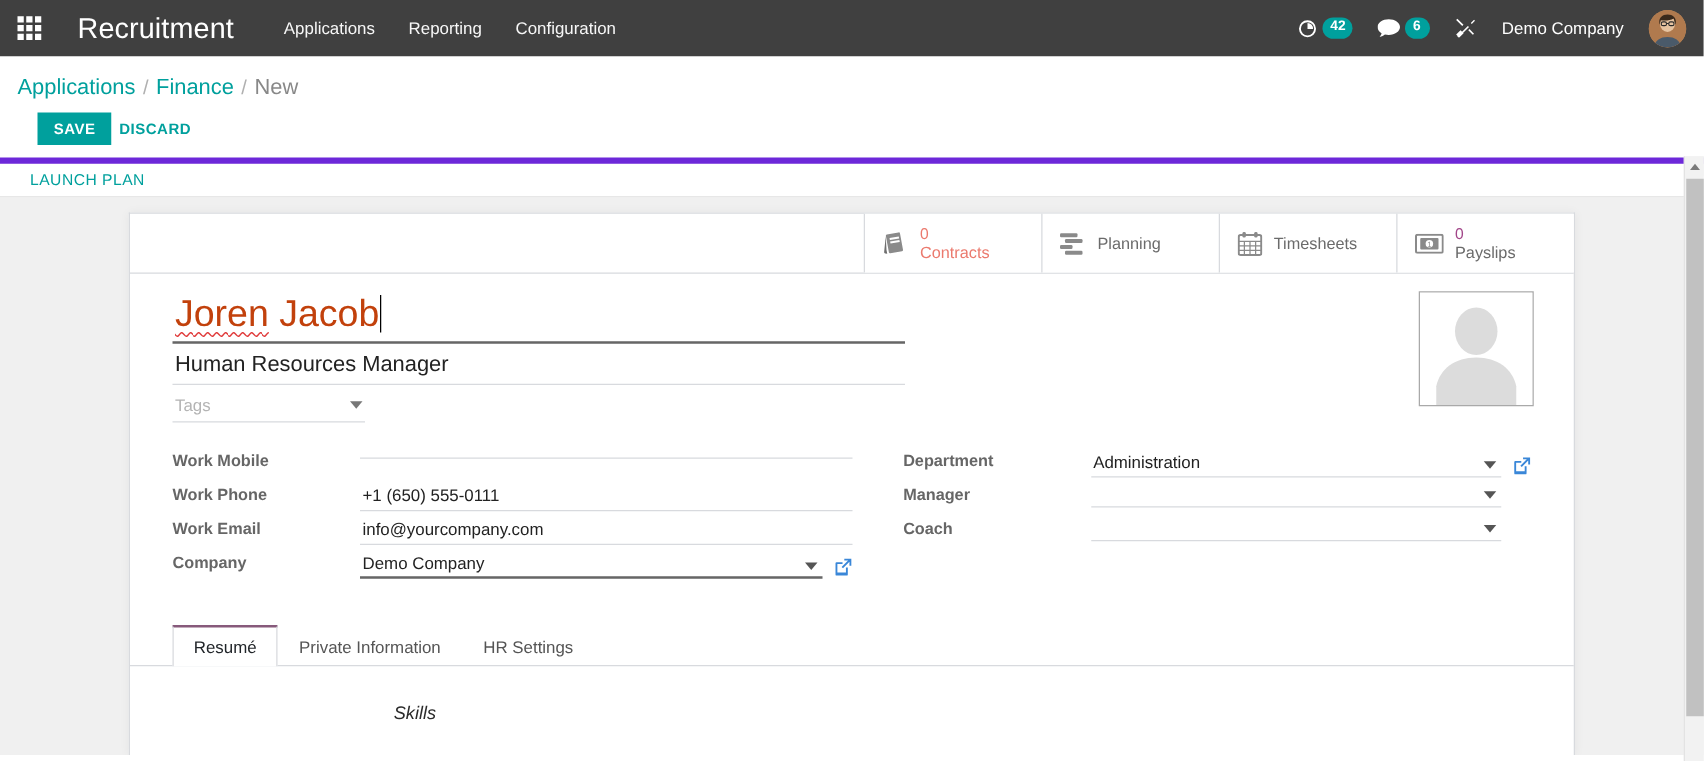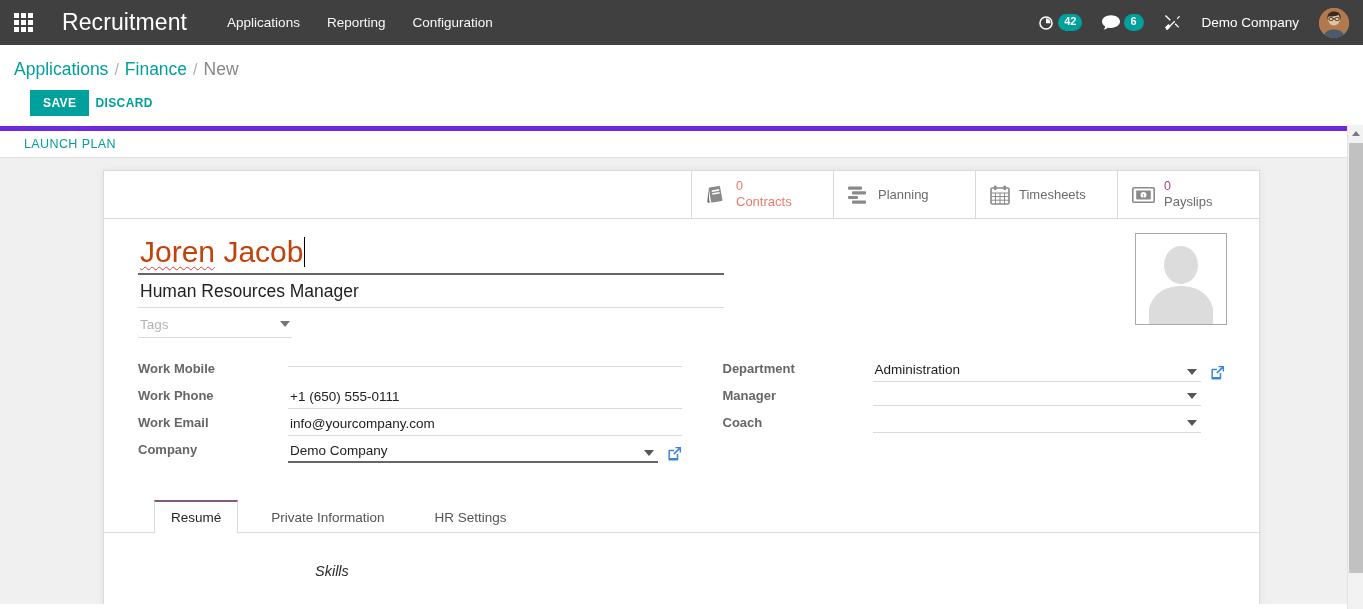--- a/index.html
+++ b/index.html
@@ -335,21 +335,20 @@
   .nb-tab {
     font-size: 13.5px;
     color: #555555;
     padding: 9px 16px 8px 16px;
     cursor: pointer;
     background: transparent;
     border: 1px solid transparent;
     border-bottom: none;
     margin-bottom: -1px;
     white-space: nowrap;
-    margin-left: 16px;
   }
   .nb-tab.active {
     color: #212529;
     background: #ffffff;
     border-color: #d8dade;
     border-top: 2px solid #875A7B;
     padding-top: 8px;
   }
   .nb-content {
     display: flex;

